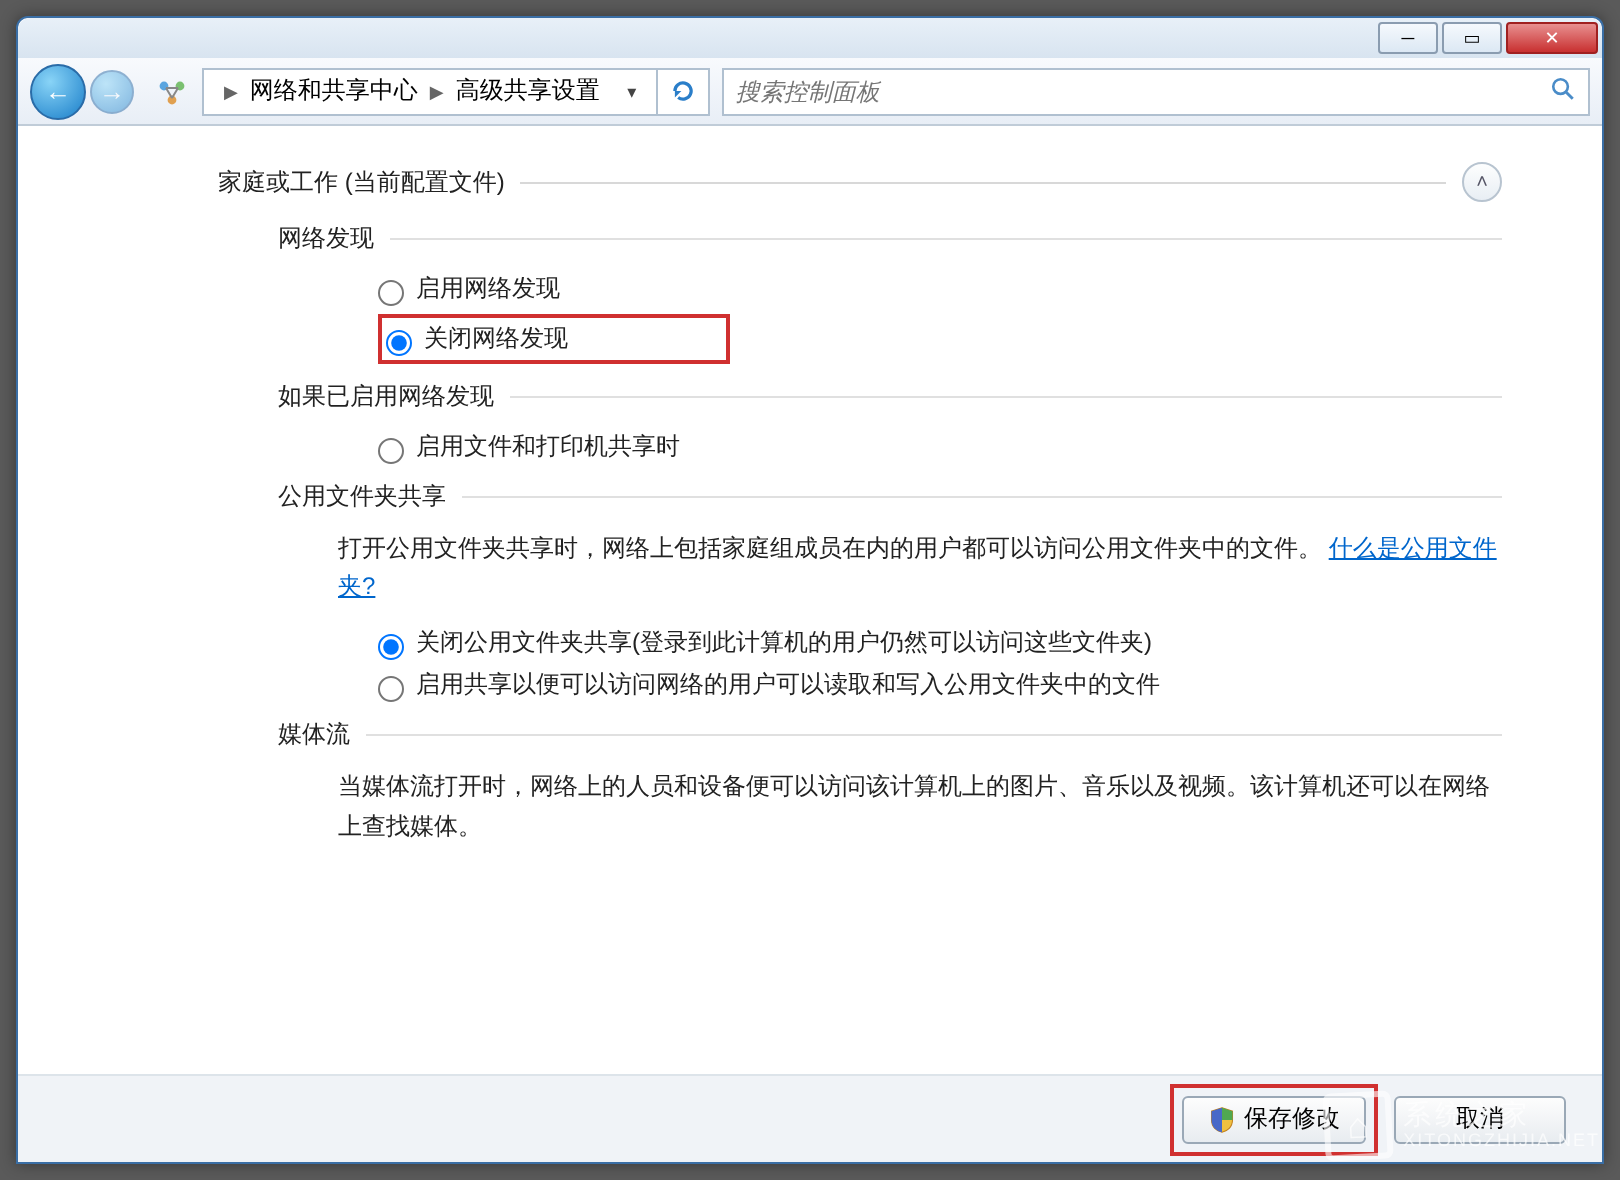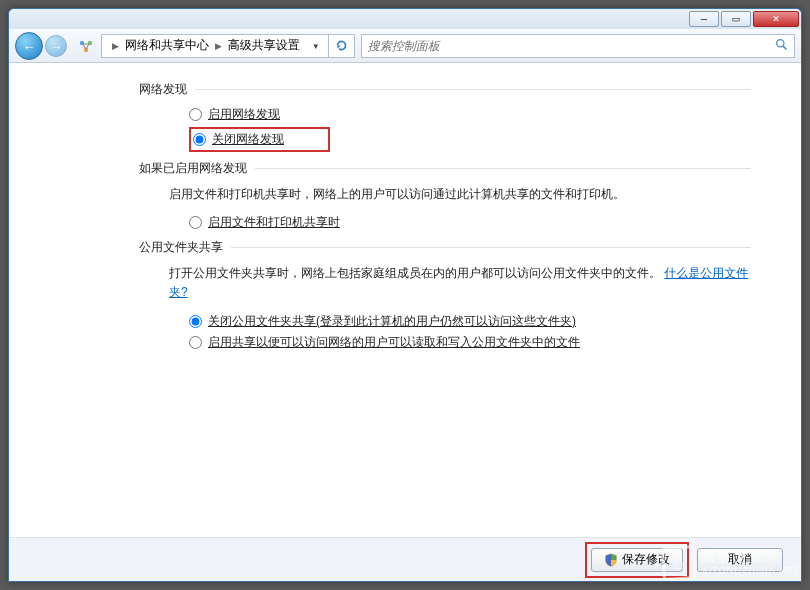--- a/index.html
+++ b/index.html
@@ -54,23 +54,23 @@
       font-size: 10px; color: #556; cursor: pointer;
     }
     
     .section { margin-left: 100px; margin-bottom: 8px; }
     .sec-header { display: flex; align-items: center; margin-bottom: 8px; }
     .sec-title { white-space: nowrap; }
     .sec-line { flex: 1; height: 1px; background: #e0e0e0; margin-left: 8px; }
     .sec-desc { margin-left: 30px; margin-bottom: 10px; line-height: 1.6; color: #222; }
     .link { color: #0066cc; text-decoration: underline; cursor: pointer; }
     .radios { margin-left: 50px; }
-    .radio-row { display: flex; align-items: center; margin-bottom: 4px; text-decoration: underline; }
+    .radio-row { display: flex; align-items: flex-end; margin-bottom: 4px; }
     .radio-row input { margin-right: 6px; }
-    .highlight-box { border: 2px solid #d03030; padding: 2px 44px 2px 2px; display: inline-flex; align-items: center; }
+    .highlight-box { border: 2px solid #d03030; padding: 2px 79px 2px 2px; display: inline-flex; align-items: center; }
     
     .footer {
       height: 44px; border-top: 1px solid #dde4ea; background: #f0f3f7;
       display: flex; align-items: center; justify-content: flex-end; padding: 0 18px; gap: 8px;
     }
     .btn {
       min-width: 86px; height: 24px; border: 1px solid #9aa8b6; border-radius: 3px;
       background: linear-gradient(#fdfdfd,#e8ecf0); font-size: 12px; display: flex; align-items: center; justify-content: center;
       padding: 0 12px; cursor: pointer;
     }
@@ -128,20 +128,27 @@
       <span class="search-icon">
         <svg width="13" height="13" viewBox="0 0 16 16">
             <circle cx="6.5" cy="6.5" r="4.5" fill="none" stroke="#4a8cc8" stroke-width="1.6"></circle>
             <line x1="10" y1="10" x2="14" y2="14" stroke="#4a8cc8" stroke-width="1.8"></line>
           </svg>
       </span>
     </div>
   </div>
 
   <div class="content">
+    <div class="profile-header">
+      <span class="profile-title">家庭或工作  (当前配置文件)</span>
+      <div class="profile-line"></div>
+      <div class="expand-btn">
+        <span>˄</span>
+      </div>
+    </div>
 
     <div class="section">
       <div class="sec-header">
         <span class="sec-title">网络发现</span>
         <div class="sec-line"></div>
       </div>
       <div class="radios">
         <div class="radio-row">
           <input type="radio" name="nd" style="">
           <span>启用网络发现</span>
@@ -153,21 +160,20 @@
           </div>
         </div>
       </div>
     </div>
 
     <div class="section">
       <div class="sec-header">
         <span class="sec-title">如果已启用网络发现</span>
         <div class="sec-line"></div>
       </div>
-      <div class="sec-desc">启用文件和打印机共享时，网络上的用户可以访问通过此计算机共享的文件和打印机。</div>
       <div class="radios">
         <div class="radio-row">
           <input type="radio" name="fp" style="">
           <span>启用文件和打印机共享时</span>
         </div>
       </div>
     </div>
 
     <div class="section">
       <div class="sec-header">
@@ -183,20 +189,27 @@
           <input type="radio" name="pf" checked="" style="">
           <span>关闭公用文件夹共享(登录到此计算机的用户仍然可以访问这些文件夹)</span>
         </div>
         <div class="radio-row">
           <input type="radio" name="pf" style="">
           <span>启用共享以便可以访问网络的用户可以读取和写入公用文件夹中的文件</span>
         </div>
       </div>
     </div>
 
+    <div class="section">
+      <div class="sec-header">
+        <span class="sec-title">媒体流</span>
+        <div class="sec-line"></div>
+      </div>
+      <div class="sec-desc">当媒体流打开时，网络上的人员和设备便可以访问该计算机上的图片、音乐以及视频。该计算机还可以在网络上查找媒体。</div>
+    </div>
   </div>
 
   <div class="footer">
     <span class="btn-box-highlight">
       <div class="btn">
         <svg class="btn-shield" viewBox="0 0 16 16">
             <path d="M8 1 L14 3 V8 C14 12 11 14.5 8 15 C5 14.5 2 12 2 8 V3 Z" fill="#f0c040" stroke="#c08020" stroke-width="0.6"></path>
             <path d="M8 1 L8 15 C5 14.5 2 12 2 8 V3 Z" fill="#4868c8"></path>
             <path d="M8 1 L14 3 V8 L8 8 Z" fill="#50a850"></path>
           </svg>

